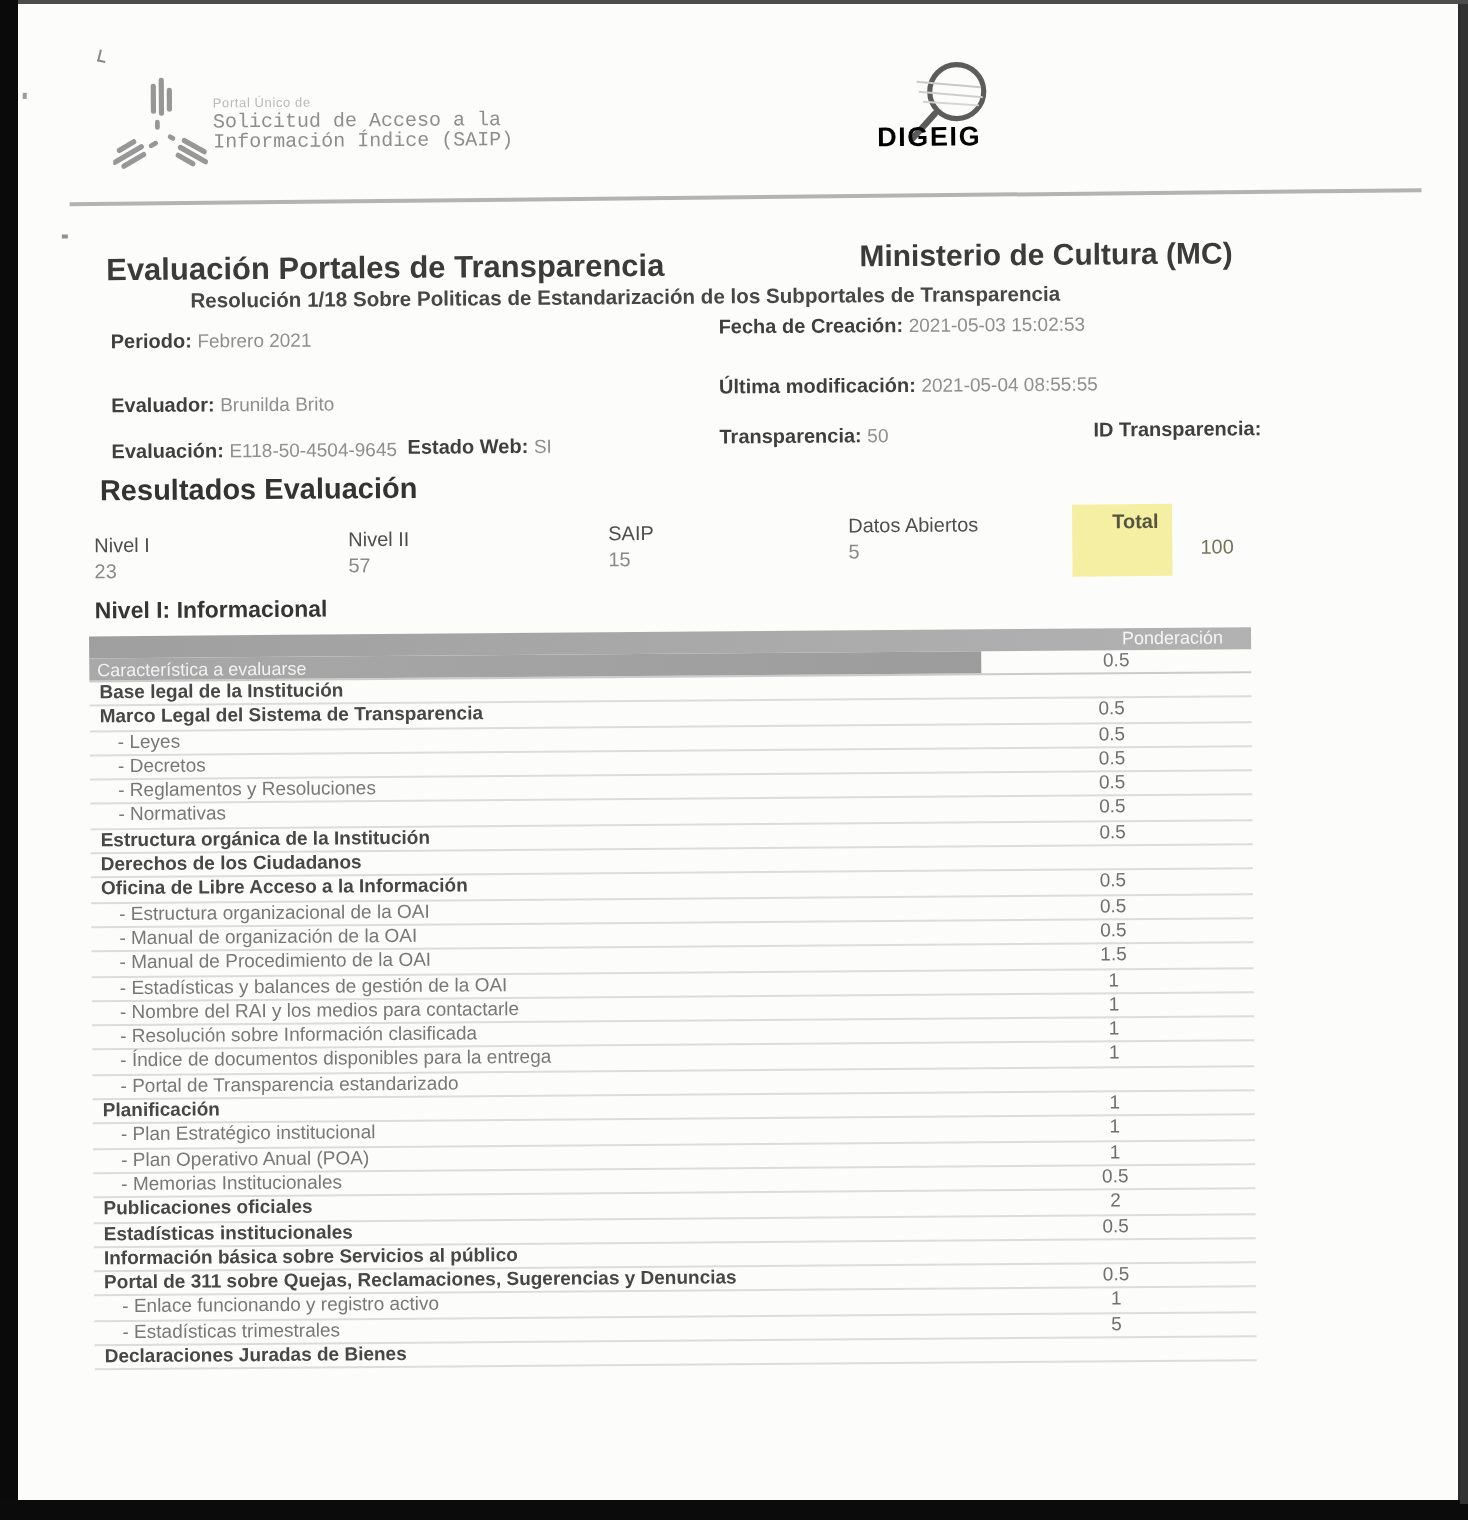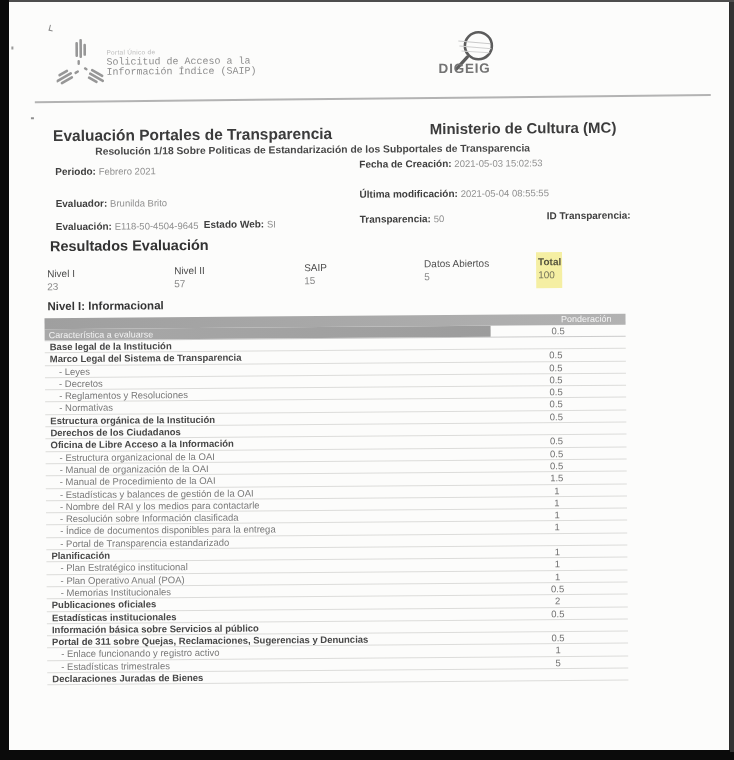--- a/index.html
+++ b/index.html
@@ -24,21 +24,21 @@
   .speck-c { left:24px; top:115px; width:3px; height:2px; background:#909090; }
 
   
   .saip-logo { position:absolute; left:50px; top:36px; }
   .saip-text { position:absolute; left:100px; top:46px; line-height:10px; }
   .saip-tagline { font-size:6.5px; color:#b9b9b9; letter-spacing:.3px; }
   .saip-line { font-size:10px; color:#8e8e8e;font-family:Liberation Mono, monospace; }
 
   .digeig-logo { position:absolute; left:438px; top:30px; }
   .digeig-acronym { position:absolute; left:432px; top:62px; font-size:13.5px; font-weight:bold;
-                    color:#737373; letter-spacing:.8px; }
+                    color:#000000; letter-spacing:.8px; }
   .digeig-desc { position:absolute; left:501px; top:50px; line-height:11px; }
   .digeig-desc div { font-size:8.5px; font-weight:600; color:#4d4d4d; }
 
   .header-rule { position:absolute; left:28px; top:98px; width:676px; height:1.5px;
                  background:#b3b3b3; transform:rotate(-0.15deg); }
 
   
   .doc-title { position:absolute; left:46px; top:125px; font-size:15.5px; font-weight:bold; color:#3b3b3b; }
   .institution { position:absolute; left:398px; top:121px; width:236px; text-align:center;
                  font-size:15px; font-weight:bold; color:#3b3b3b; }
@@ -60,23 +60,23 @@
   
   .results-heading { position:absolute; left:42px; top:236px; font-size:14.5px; font-weight:bold; color:#333; }
   .results-row { position:absolute; left:36px; top:262px; width:582px; height:36px; }
   .result-item { position:absolute; top:0; }
   .result-item .r-label { font-size:10px; color:#4e4e4e; }
   .result-item .r-value { font-size:10px; color:#8a8a8a; margin-top:2px; }
   .result-item:nth-child(1) { left:3px;  top:4px; }
   .result-item:nth-child(2) { left:130px; top:2px; }
   .result-item:nth-child(3) { left:260px; top:0; }
   .result-item:nth-child(4) { left:380px; top:-3px; }
-  .result-item.highlight { left:492px; top:-8px; width:26px; height:36px; padding:4px 0 0 2px; }
+  .result-item.highlight { left:492px; top:-8px; width:50px; height:36px; padding:4px 0 0 20px; }
   .result-item.highlight .r-label { font-weight:bold; color:#55543f; }
-  .result-item.highlight .r-value { color:#75745a; }
+  .result-item.highlight .r-value { color:#75745a;margin-left:44px; }
 
   
   .level-heading { position:absolute; left:39px; top:298px; font-size:11.5px; font-weight:bold; color:#353535; }
   .eval-table { position:absolute; left:36px; top:316px; width:581px; }
   .thead1 { height:11px; line-height:11px; background:linear-gradient(90deg,#9f9f9f,#b2b2b2);
             color:#f5f5f5; font-size:9px; text-align:right; padding-right:14px; }
   .thead2 { display:flex; height:12px; line-height:12px; border-bottom:1px solid #cbcbcb; }
   .thead2 .bar { width:446px; background:linear-gradient(90deg,#a9a9a9,#9c9c9c); color:#f2f2f2;
                  font-size:9px; padding-left:4px; }
   .thead2 .stray { width:135px; text-align:center; font-size:9.5px; color:#737373; }

